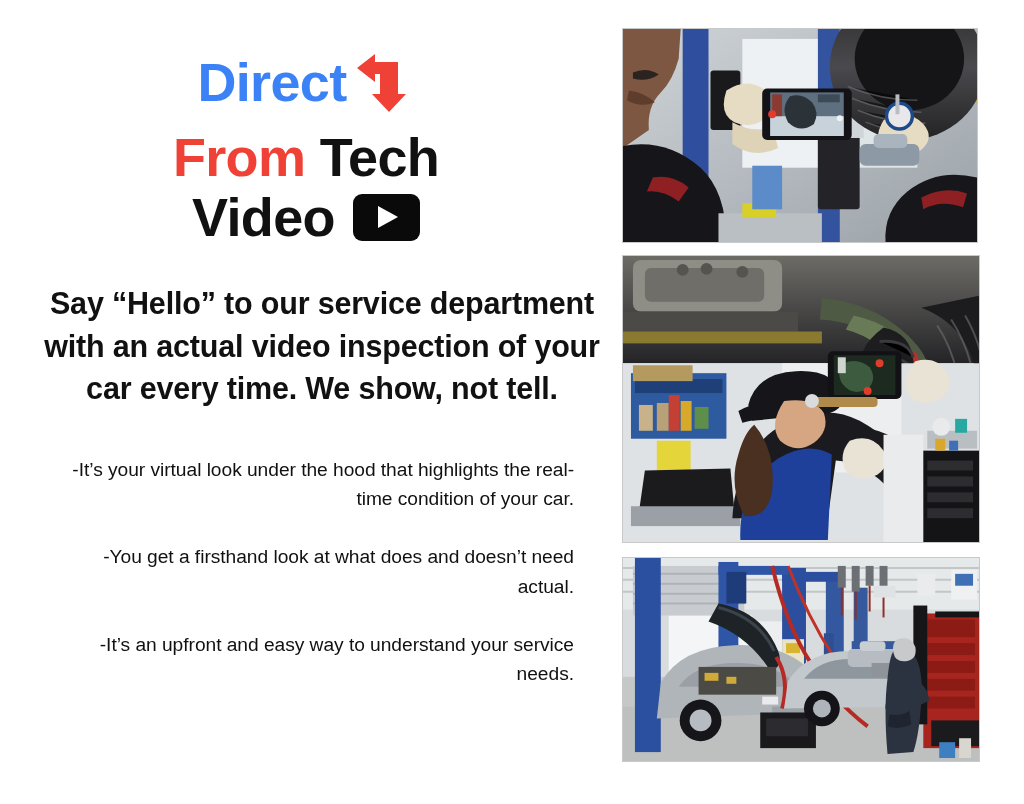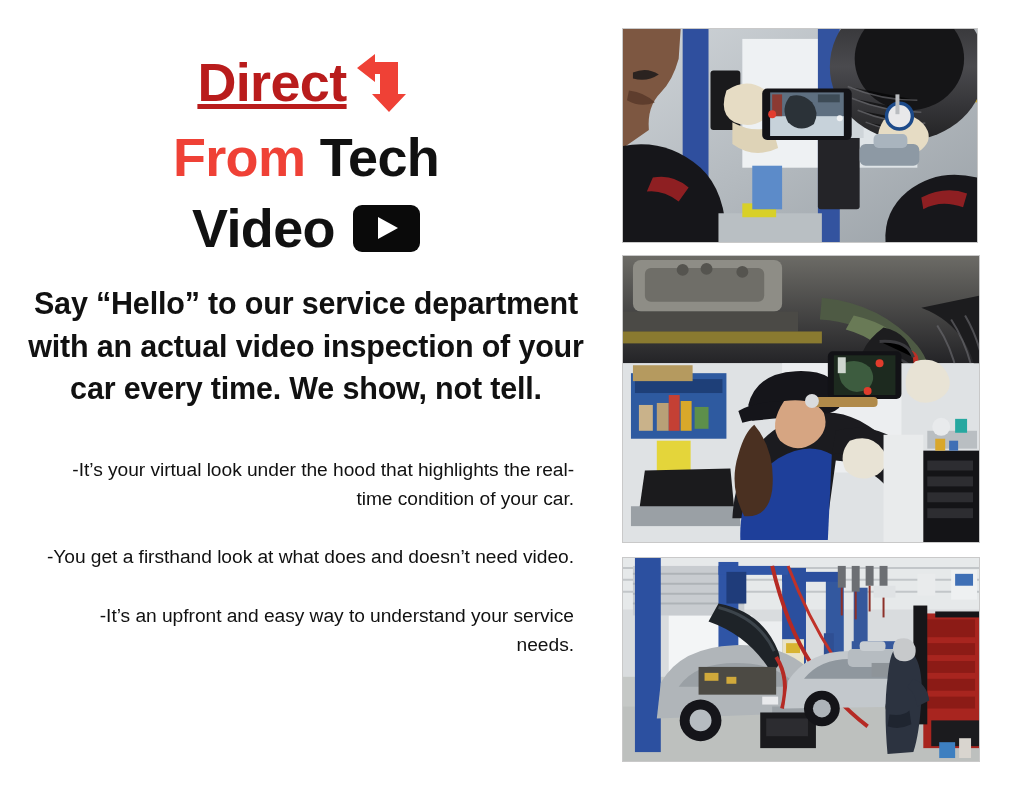--- a/index.html
+++ b/index.html
@@ -32,23 +32,23 @@
   }
   .logo-line {
     display: block;
     line-height: 0.96;
     font-weight: bold;
     letter-spacing: -0.012em;
     white-space: nowrap;
   }
   #logo-line-1 { font-size: 54px; }
   #logo-line-2 { font-size: 54px; margin-top: 12px; }
-  #logo-line-3 { font-size: 54px; margin-top: 19px; }
-
-  .logo-word-direct { color: #b91c1c; text-decoration: underline; }
+  #logo-line-3 { font-size: 54px; margin-top: 8px; }
+
+  .logo-word-direct { color: #3b82f6; }
   .logo-word-from   { color: #EF4136; }
   .logo-word-tech   { color: #111111; }
   .logo-word-video  { color: #111111; }
 
   
   #elbow-arrow-icon {
     display: inline-block;
     vertical-align: middle;
     width: 62px;
     height: 66px;
@@ -76,21 +76,21 @@
     left: 25px; top: 12px;
     width: 0; height: 0;
     border-style: solid;
     border-width: 11.5px 0 11.5px 20px;
     border-color: transparent transparent transparent #ffffff;
   }
 
   
   #headline {
     position: absolute;
-    left: 14px; top: 282px;
+    left: 30px; top: 282px;
     width: 584px;
     text-align: center;
     font-size: 30.5px;
     font-weight: bold;
     line-height: 1.40;
     letter-spacing: -0.006em;
     color: #111111;
   }
 
   
@@ -143,21 +143,21 @@
     <div class="logo-line" id="logo-line-2"><span class="logo-word-from">From</span><span class="logo-word-tech">&nbsp;</span><span class="logo-word-tech">Tech</span></div>
 
     <div class="logo-line" id="logo-line-3"><span class="logo-word-video">Video</span><span id="play-badge-icon"></span></div>
 
   </div>
 
   <div id="headline">Say “Hello” to our service department with an actual video inspection of your car every time. We show, not tell.</div>
 
   <div id="bullet-list">
     <div class="bullet-item">-It’s your virtual look under the hood that highlights the real-time condition of your car.</div>
-    <div class="bullet-item">-You get a firsthand look at what does and doesn’t need video.</div>
+    <div class="bullet-item">-You get a firsthand look at what does and doesn’t need actual.</div>
     <div class="bullet-item">-It’s an upfront and easy way to understand your service needs.</div>
   </div>
 
 </div>
 
 <div id="photo-stack">
 
   <div class="photo" id="photo-tire-inspection">
     <svg viewBox="0 0 356 215" preserveAspectRatio="none" aria-hidden="true">
       <defs>

